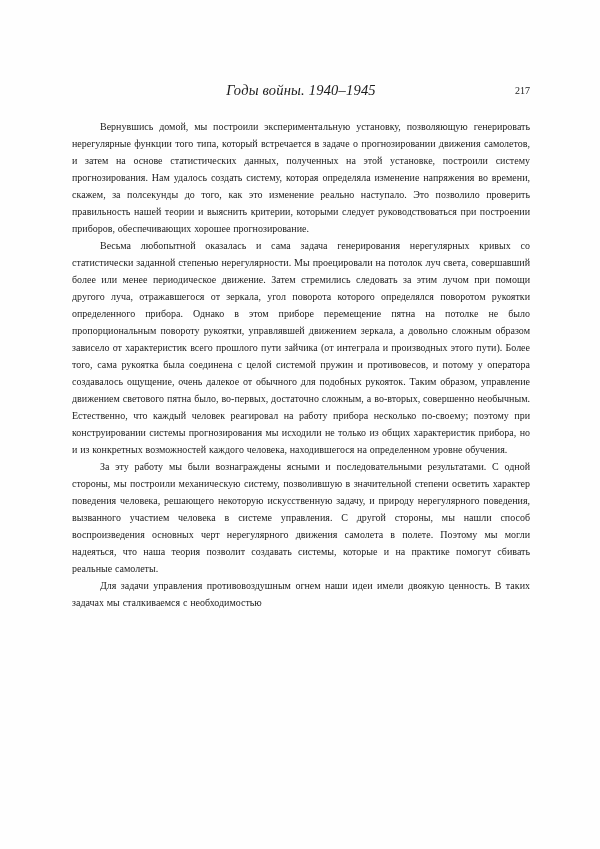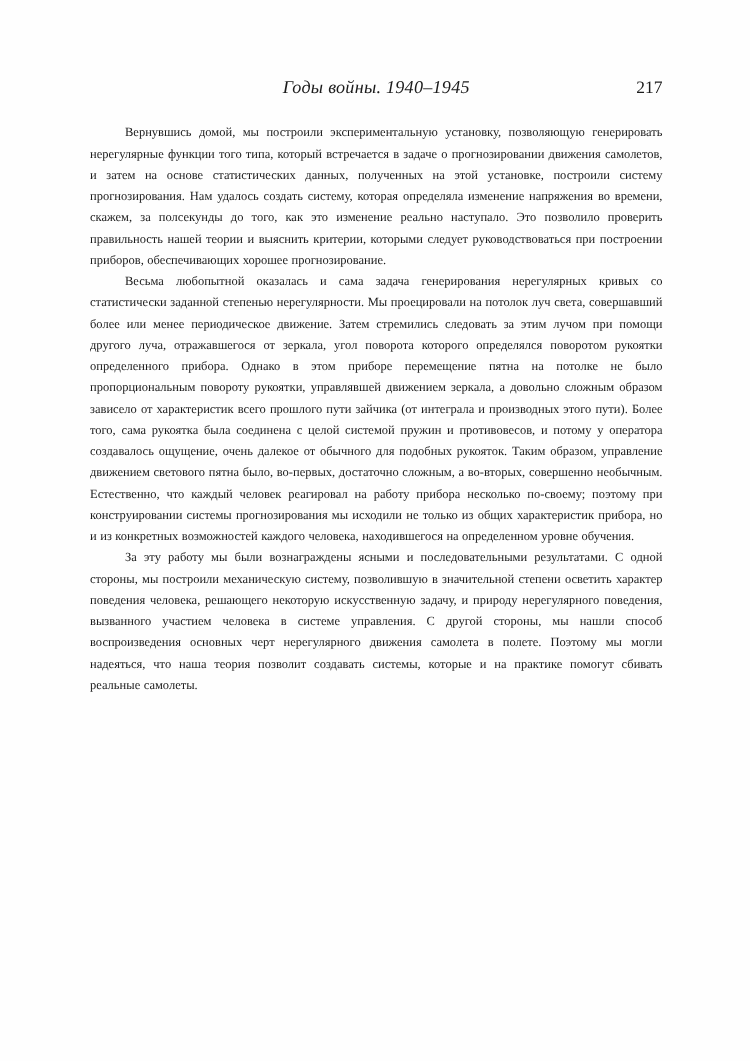--- a/index.html
+++ b/index.html
@@ -23,27 +23,28 @@
     height: 17px;
     margin-bottom: 19px;
     font-size: 14.5px;
     line-height: 17px;
   }
   .running-head {
     display: block;
     text-align: center;
     font-style: italic;
     letter-spacing: 0.2px;
+    margin-top: 20px;
   }
   .page-number {
     position: absolute;
     top: 0;
     right: 0;
     font-style: normal;
-    font-size: 14px;
+    font-size: 10px;
   }
   .page-body p {
     margin: 0;
     font-size: 10px;
     line-height: 17px;
     text-align: justify;
     text-indent: 28px;
     word-spacing: 0.3px;
   }
 </style>
@@ -54,15 +55,16 @@
 
   <div class="page-header">
     <span class="running-head">Годы войны. 1940–1945</span>
     <span class="page-number">217</span>
   </div>
 
   <div class="page-body">
     <p>Вернувшись домой, мы построили экспериментальную установку, позволяющую генерировать нерегулярные функции того типа, который встречается в задаче о прогнозировании движения самолетов, и затем на основе статистических данных, полученных на этой установке, построили систему прогнозирования. Нам удалось создать систему, которая определяла изменение напряжения во времени, скажем, за полсекунды до того, как это изменение реально наступало. Это позволило проверить правильность нашей теории и выяснить критерии, которыми следует руководствоваться при построении приборов, обеспечивающих хорошее прогнозирование.</p>
     <p>Весьма любопытной оказалась и сама задача генерирования нерегулярных кривых со статистически заданной степенью нерегулярности. Мы проецировали на потолок луч света, совершавший более или менее периодическое движение. Затем стремились следовать за этим лучом при помощи другого луча, отражавшегося от зеркала, угол поворота которого определялся поворотом рукоятки определенного прибора. Однако в этом приборе перемещение пятна на потолке не было пропорциональным повороту рукоятки, управлявшей движением зеркала, а довольно сложным образом зависело от характеристик всего прошлого пути зайчика (от интеграла и производных этого пути). Более того, сама рукоятка была соединена с целой системой пружин и противовесов, и потому у оператора создавалось ощущение, очень далекое от обычного для подобных рукояток. Таким образом, управление движением светового пятна было, во-первых, достаточно сложным, а во-вторых, совершенно необычным. Естественно, что каждый человек реагировал на работу прибора несколько по-своему; поэтому при конструировании системы прогнозирования мы исходили не только из общих характеристик прибора, но и из конкретных возможностей каждого человека, находившегося на определенном уровне обучения.</p>
     <p>За эту работу мы были вознаграждены ясными и последовательными результатами. С одной стороны, мы построили механическую систему, позволившую в значительной степени осветить характер поведения человека, решающего некоторую искусственную задачу, и природу нерегулярного поведения, вызванного участием человека в системе управления. С другой стороны, мы нашли способ воспроизведения основных черт нерегулярного движения самолета в полете. Поэтому мы могли надеяться, что наша теория позволит создавать системы, которые и на практике помогут сбивать реальные самолеты.</p>
+    <p>Для задачи управления противовоздушным огнем наши идеи имели двоякую ценность. В таких задачах мы сталкиваемся с необходимостью</p>
   </div>
 
 </div>
 
 </body></html>

